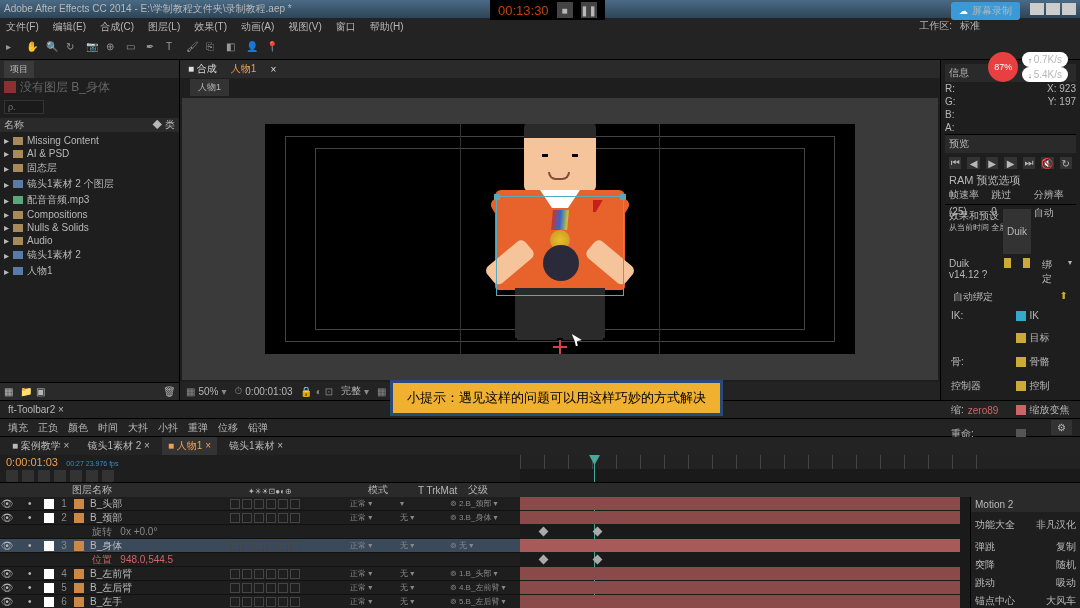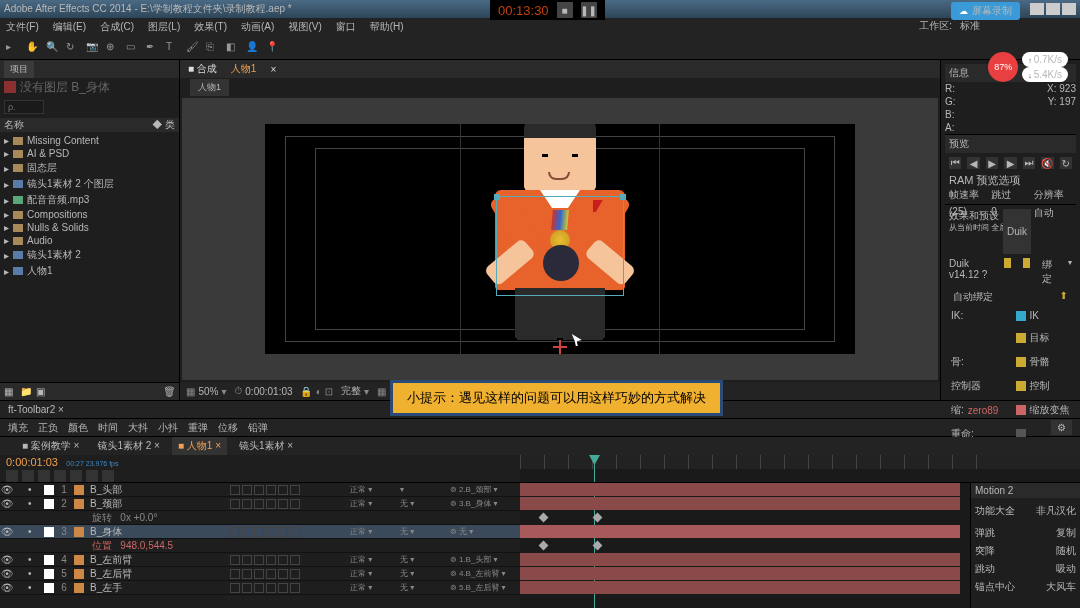--- a/index.html
+++ b/index.html
@@ -79,21 +79,21 @@
 .duik-tabs{display:flex;gap:4px;font-size:9px;margin-bottom:4px}
 .duik-grid{display:grid;grid-template-columns:1fr 1fr;gap:6px;font-size:9px}
 .duik-grid .dc{display:flex;align-items:center;gap:4px;padding:2px}
 .duik-grid .sw{width:10px;height:10px;display:inline-block}
 .badge{position:absolute;top:52px;right:12px;display:flex;align-items:center;gap:4px}
 .badge .circ{width:30px;height:30px;background:#e84040;border-radius:50%;display:flex;align-items:center;justify-content:center;color:#fff;font-size:9px}
 .badge .pill{background:#fff;border-radius:8px;padding:2px 6px;font-size:7px;color:#333}
 .ft-toolbar{height:18px;background:#232323;padding:0 8px;display:flex;align-items:center;font-size:9px;border-top:1px solid #000}
 .tip-box{position:absolute;top:380px;left:390px;background:#f0b030;border:3px solid #2a4a7a;padding:6px 14px;color:#000;font-size:13px;z-index:100}
 .timeline{height:190px;background:#1e1e1e;display:flex;flex-direction:column;border-top:1px solid #000}
-.tl-tabs{height:18px;background:#232323;display:flex;align-items:flex-start;padding:0 16px;gap:6px;font-size:9px}
+.tl-tabs{height:18px;background:#232323;display:flex;align-items:flex-start;padding:0 6px;gap:6px;font-size:9px}
 .tl-tabs .tlt{padding:2px 6px}
 .tl-tabs .tlt.active{background:#333;color:#f0a050}
 .tl-head{height:28px;display:flex;border-bottom:1px solid #000}
 .tl-head-left{width:520px;padding:2px 6px;display:flex;flex-direction:column;justify-content:center}
 .tl-time{color:#f0a050;font-size:11px}
 .tl-smpte{color:#3a8aca;font-size:7px}
 .tl-head-icons{display:flex;gap:4px;margin-top:2px}
 .tl-head-icons span{width:12px;height:12px;display:inline-block;background:#333}
 .tl-head-right{flex:1;background:#1a1a1a;position:relative}
 .tl-ruler{height:14px;background:#222;position:relative}
@@ -482,20 +482,28 @@
           <div class="tick" style="left: 336px;"></div>
           <div class="tick" style="left: 360px;"></div>
           <div class="tick" style="left: 384px;"></div>
           <div class="tick" style="left: 408px;"></div>
           <div class="tick" style="left: 432px;"></div>
           <div class="tick" style="left: 456px;"></div>
         </div>
       <div class="tl-cti"></div>
     </div>
   </div>
+  <div class="tl-cols">
+    <div style="width:68px"></div>
+    <div style="width:180px;padding-left:4px">图层名称</div>
+    <div style="width:120px"><span style="font-size:8px">✦✳☀⊡●◐⊕</span></div>
+    <div style="width:50px">模式</div>
+    <div style="width:50px">T TrkMat</div>
+    <div style="width:70px">父级</div>
+  </div>
   <div class="tl-body">
     <div class="tl-layers" id="tl-layers">
         <div class="tl-layer">
           <span class="tl-eye">👁</span>
           <span class="tl-lk"></span>
           <span class="tl-lk">•</span>
           <span class="tl-sw" style="background:#fff"></span>
           <span class="tl-num">1</span>
           <span class="tl-sw" style="background:#c84"></span>
           <span class="tl-name">B_头部</span>

